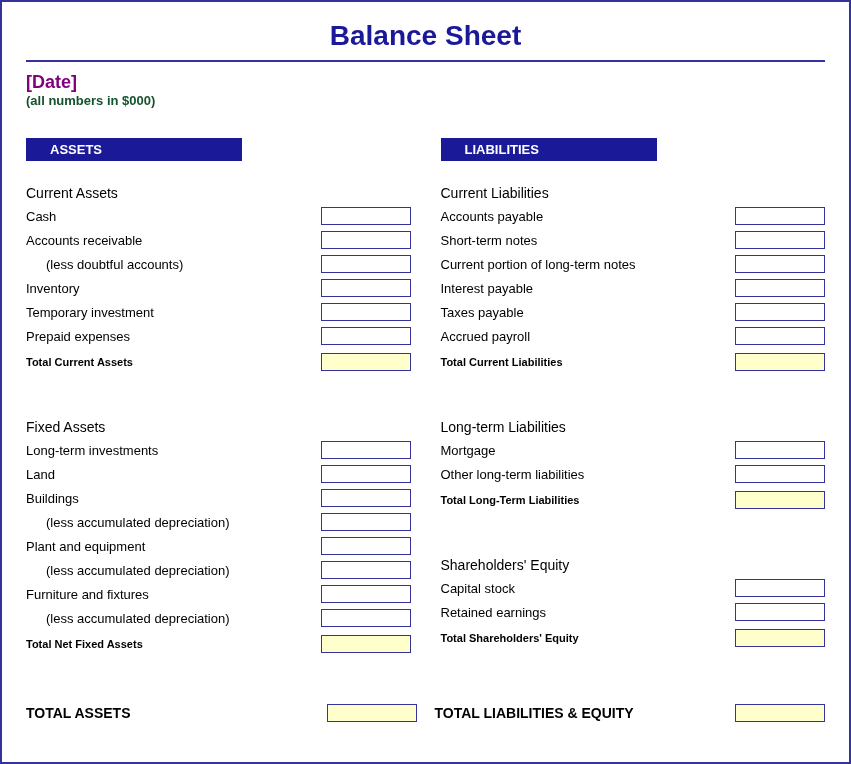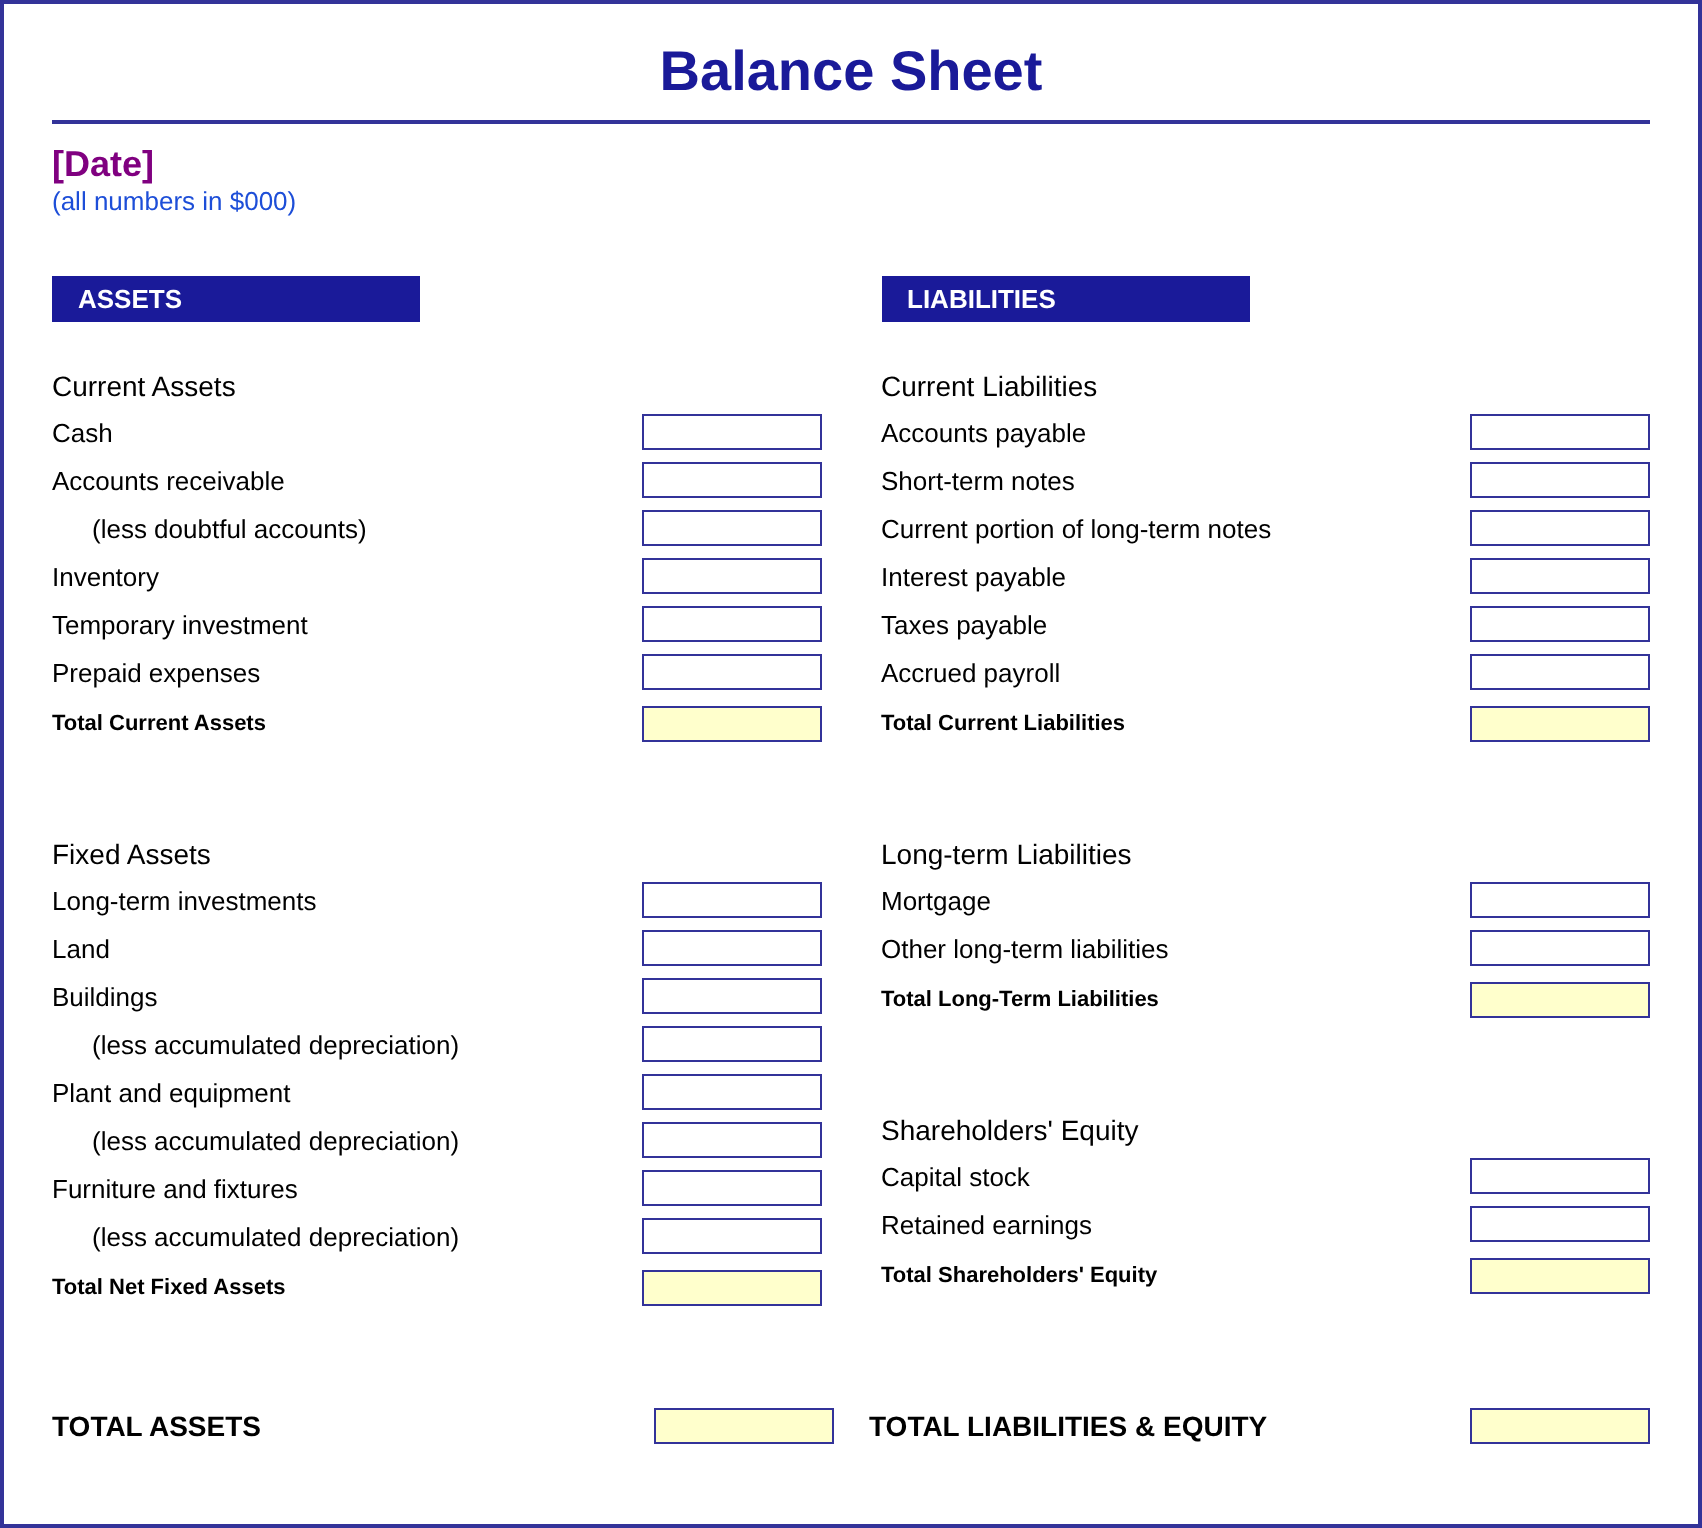--- a/index.html
+++ b/index.html
@@ -28,38 +28,38 @@
     }
     .date-section {
       margin-bottom: 30px;
     }
     .date-section .date-label {
       color: #800080;
       font-weight: bold;
       font-size: 18px;
     }
     .date-section .numbers-note {
-      color: #1d4ed8;
-      font-weight: normal;
+      color: #14532d;
+      font-weight: bold;
       font-size: 13px;
     }
     .main-grid {
       display: grid;
       grid-template-columns: 1fr 1fr;
       gap: 0 30px;
     }
     .section-header {
       background-color: #1a1a99;
       color: #fff;
       font-weight: bold;
       font-size: 13px;
-      padding: 4px 13px;
+      padding: 4px 24px;
       margin-bottom: 6px;
       display: inline-block;
-      width: 184px;
+      width: 216px;
     }
     .subsection-title {
       font-weight: normal;
       font-size: 14px;
       margin-bottom: 4px;
       margin-top: 18px;
     }
     .row {
       display: flex;
       align-items: center;

